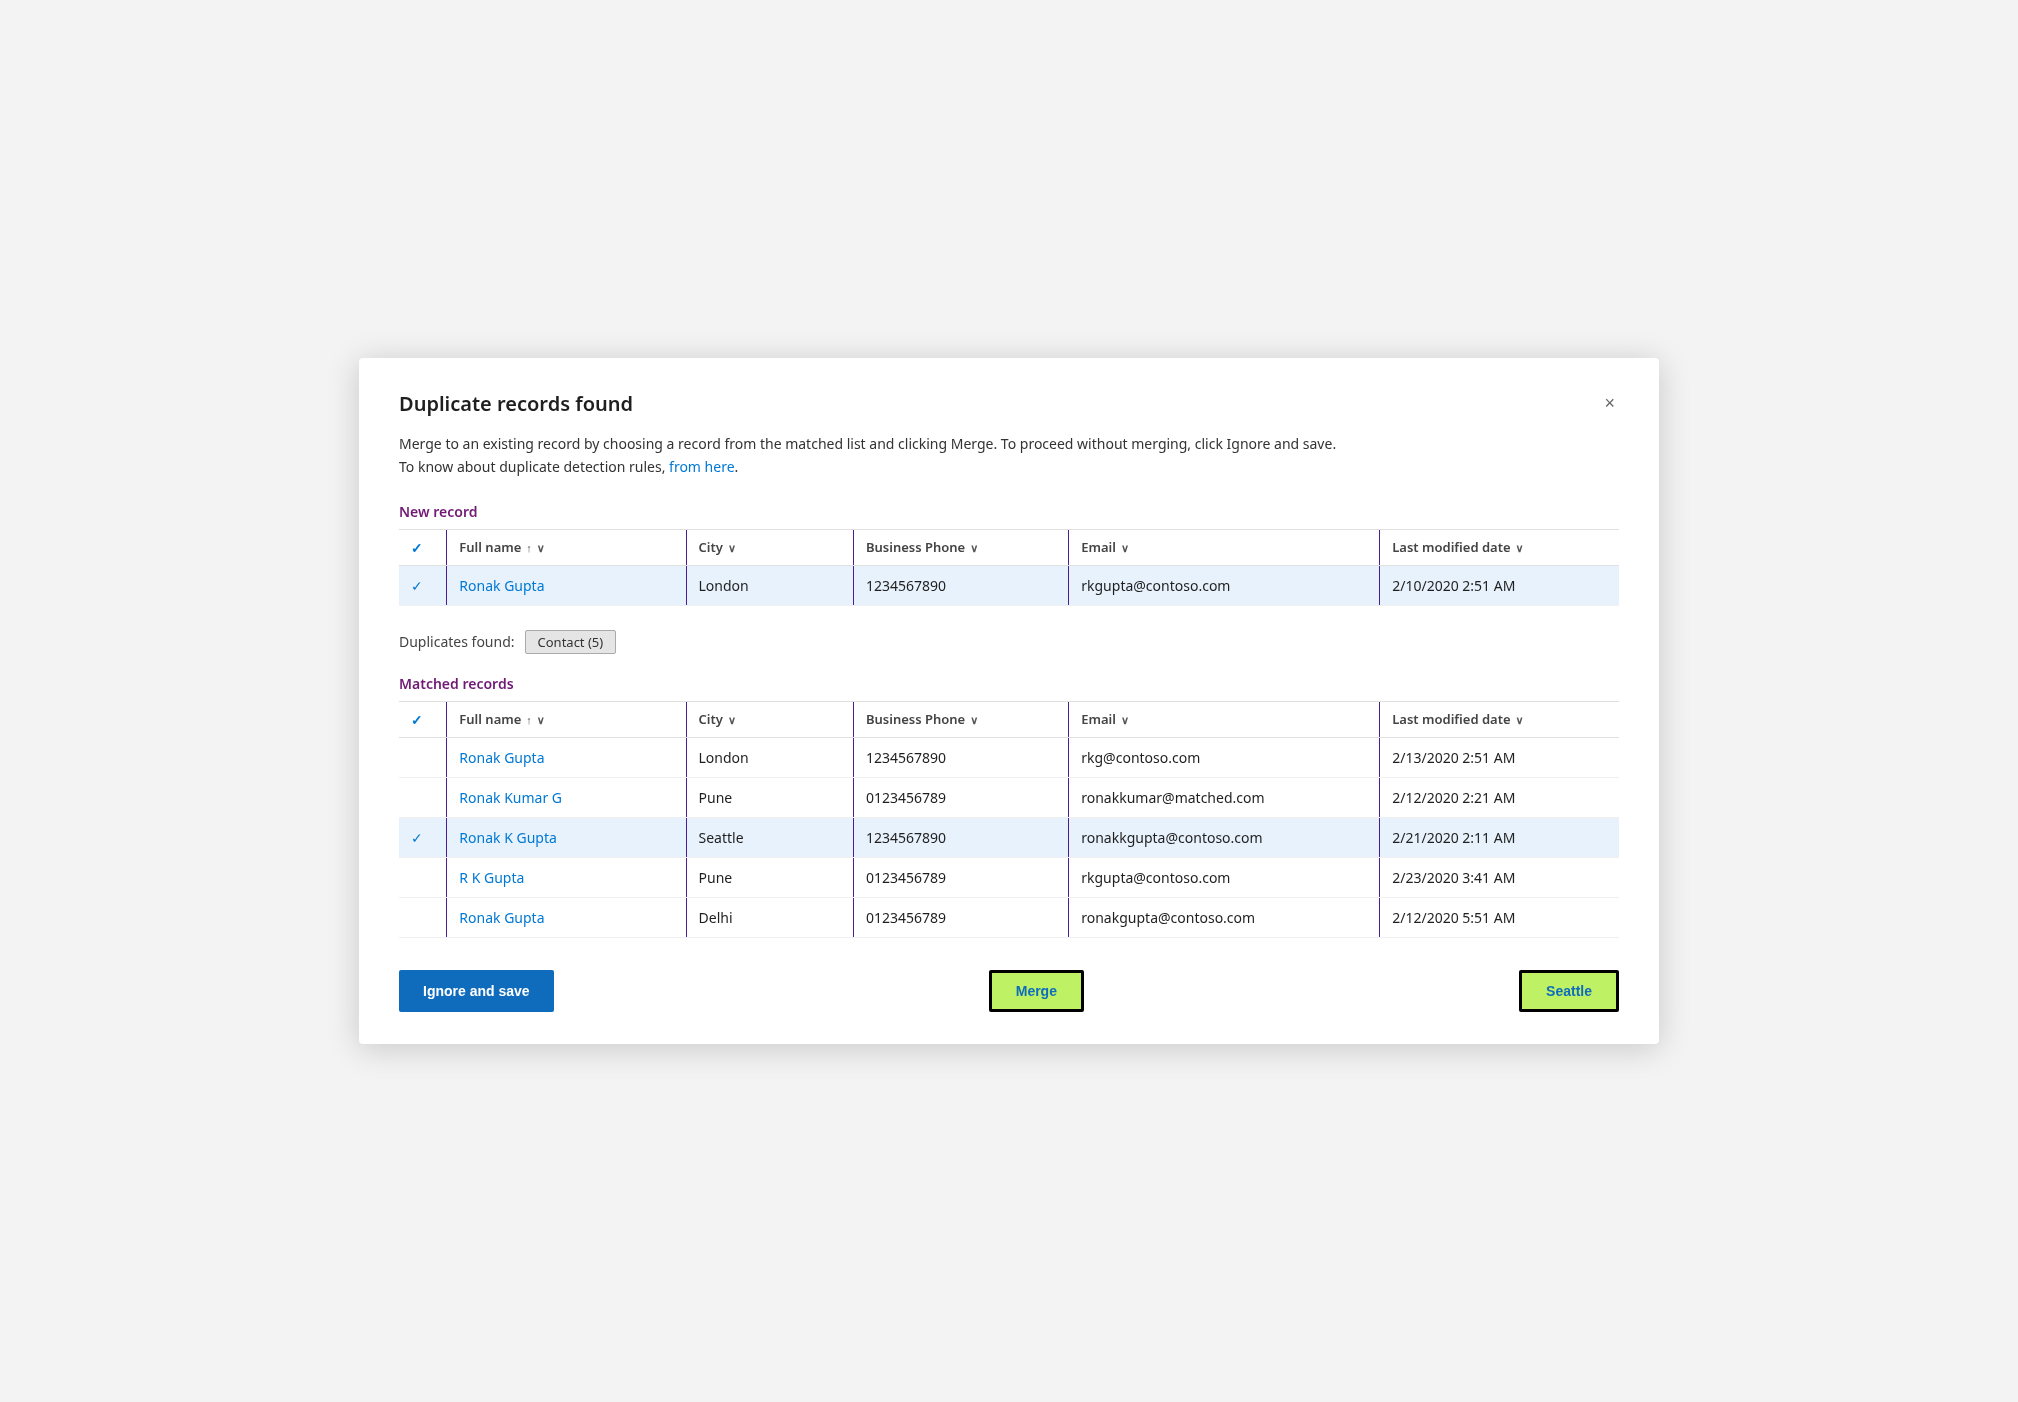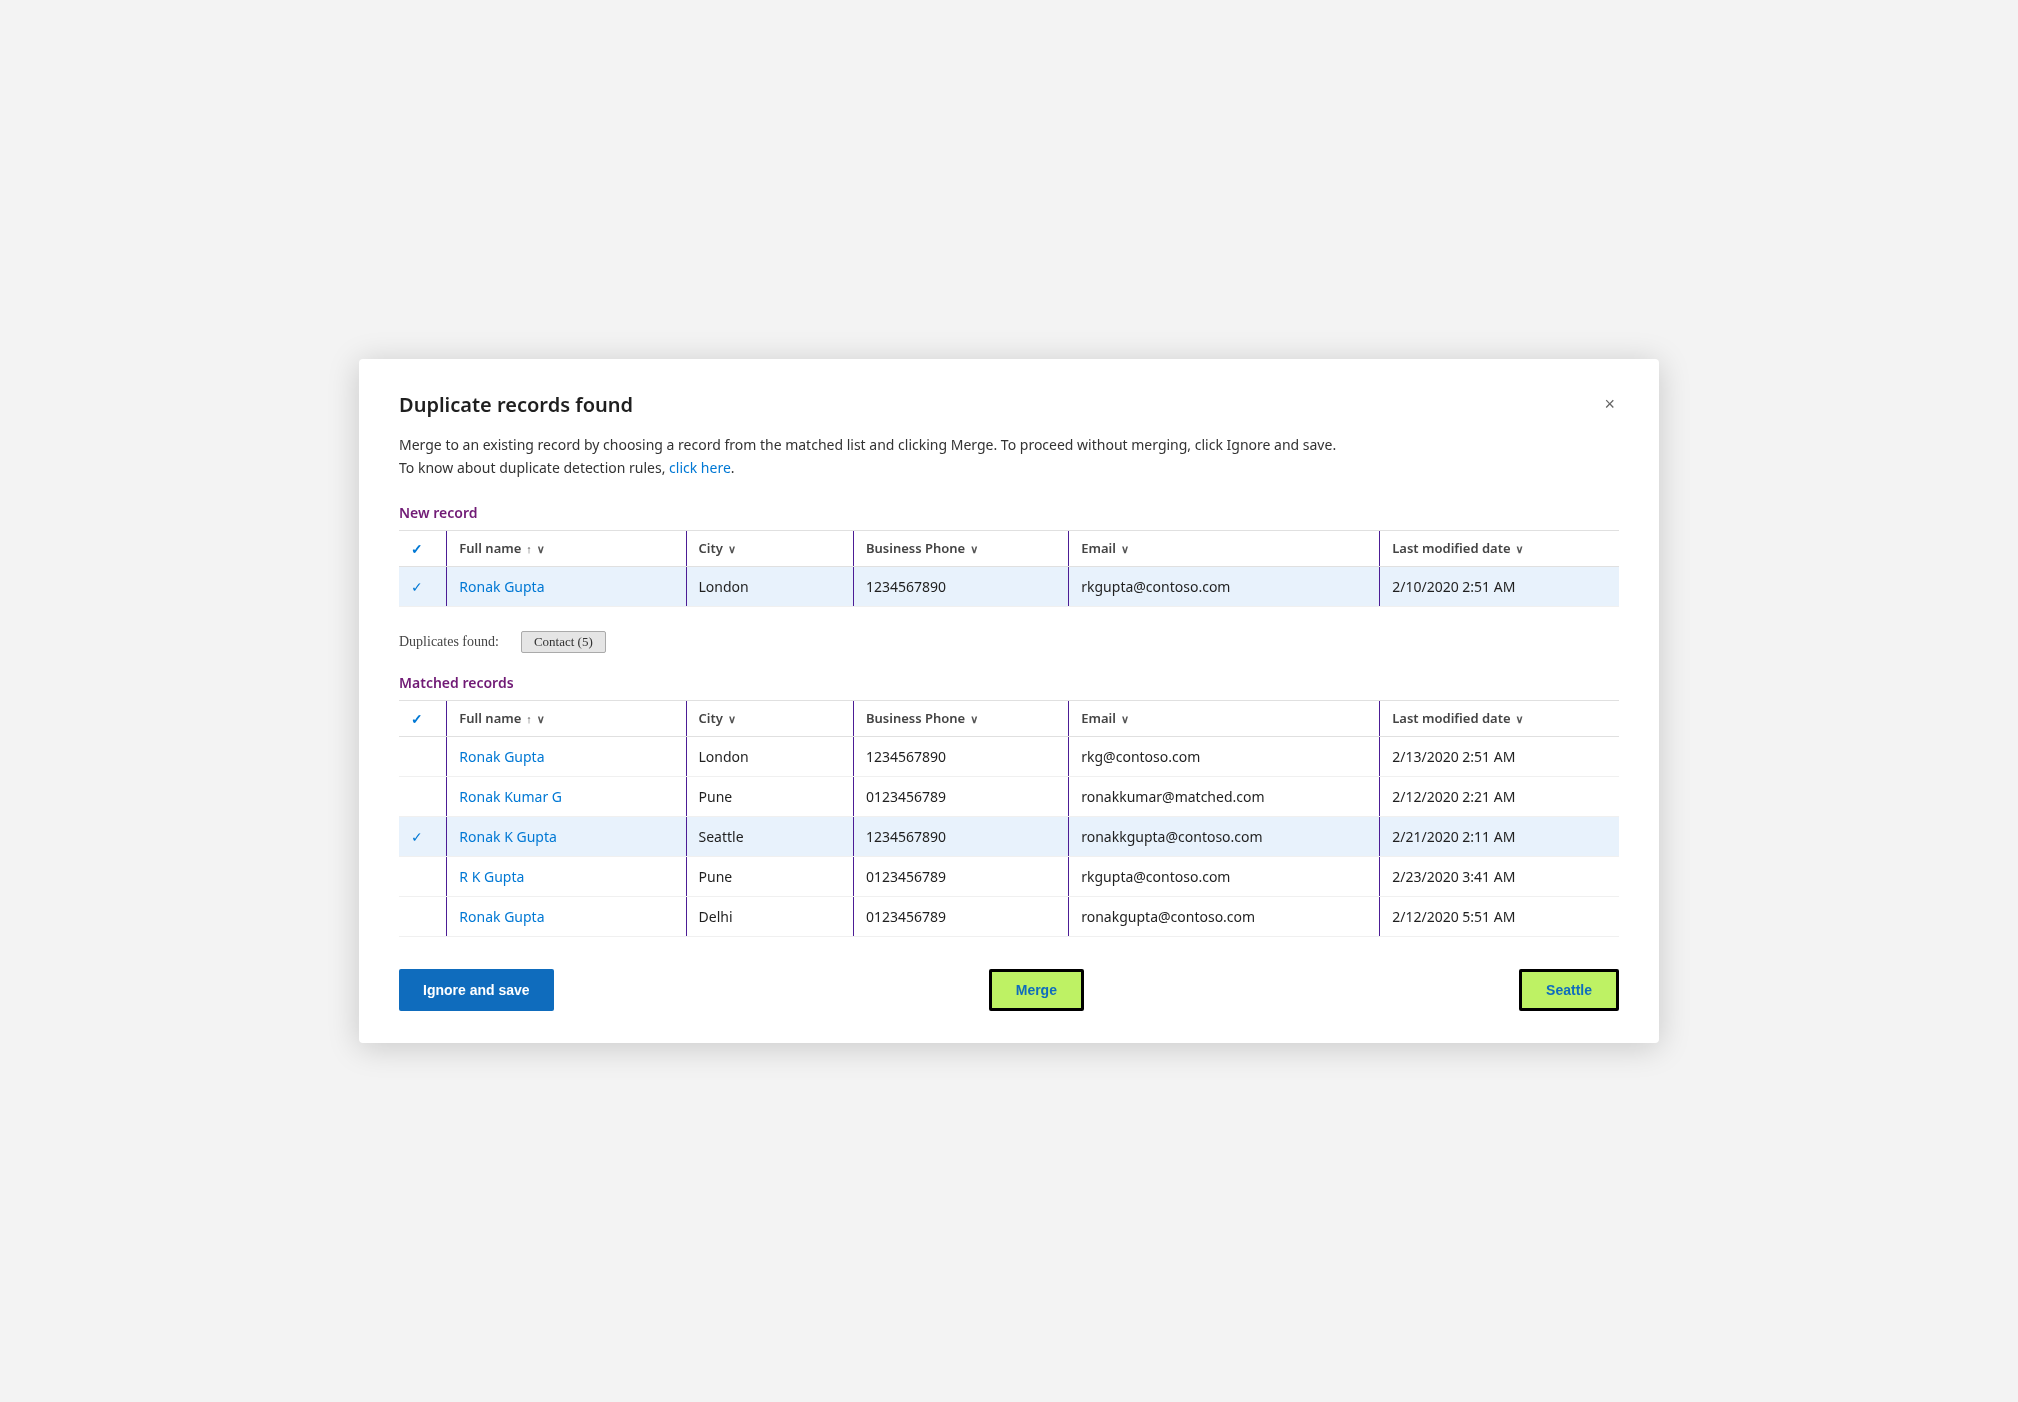--- a/index.html
+++ b/index.html
@@ -112,22 +112,21 @@
     .check-icon {
       color: #0078d4;
       font-size: 14px;
     }
     .duplicates-bar {
       margin: 8px 0 20px 0;
       font-size: 14px;
       color: #444;
       display: flex;
       align-items: center;
-      gap: 22px;
-      font-family: Liberation Serif, serif;
+      gap: 10px;
     }
     .contact-badge {
       border: 1px solid #aaa;
       border-radius: 2px;
       padding: 2px 12px;
       font-size: 13px;
       color: #333;
       background: #e5e5e5;
     }
     .footer-buttons {
@@ -165,21 +164,21 @@
 
 <div class="dialog">
 
   <div class="dialog-header">
     <span class="dialog-title">Duplicate records found</span>
     <button class="close-btn">×</button>
   </div>
 
   <div class="description">
     <span>Merge to an existing record by choosing a record from the matched list and clicking Merge. To proceed without merging, click Ignore and save.</span><br>
-    <span>To know about duplicate detection rules, </span><a href="#">click here</a><span>.</span>
+    <span>To know about duplicate detection rules, </span><a href="#">from here</a><span>.</span>
   </div>
 
   <div>
     <div class="section-title">New record</div>
     <table class="table-container">
       <thead>
         <tr>
           <th class="col-check">
             <span class="check-icon">✓</span>
           </th>

